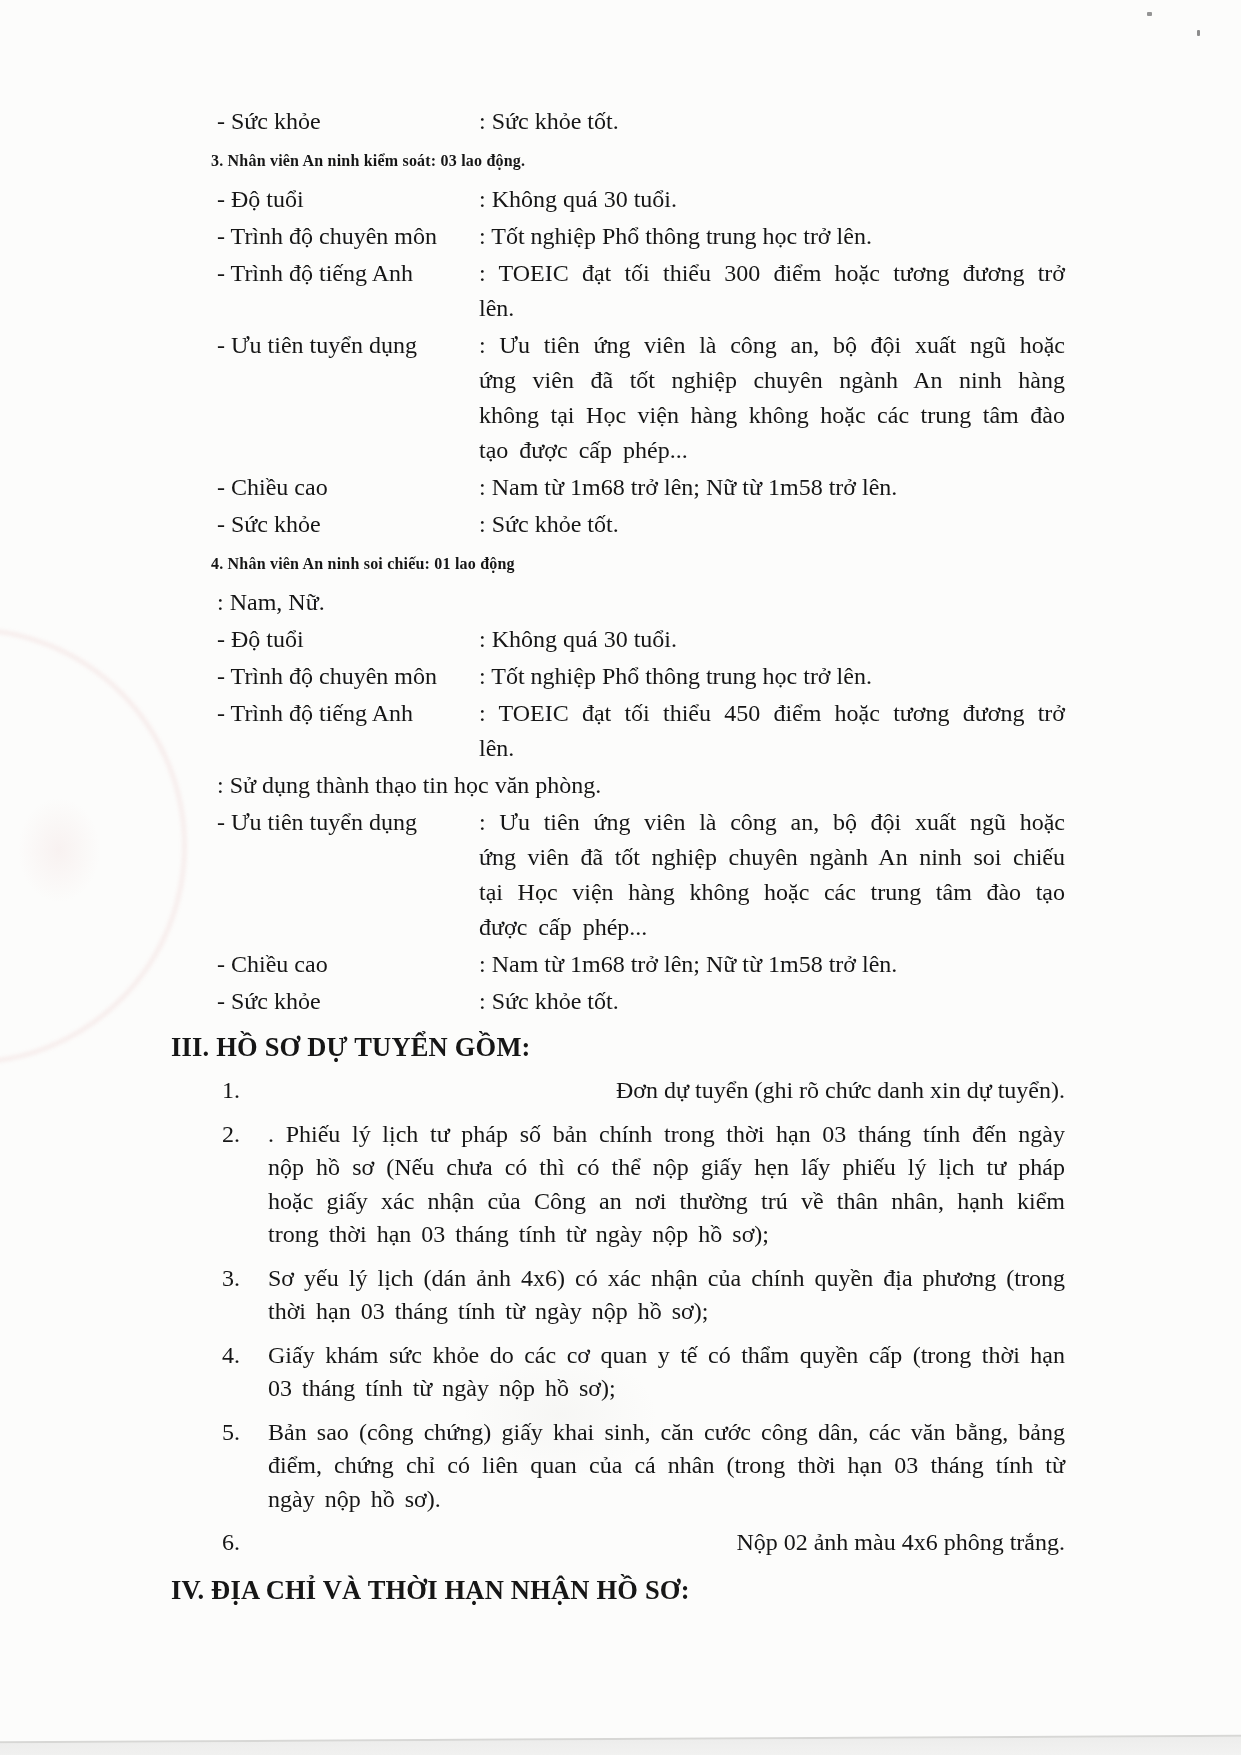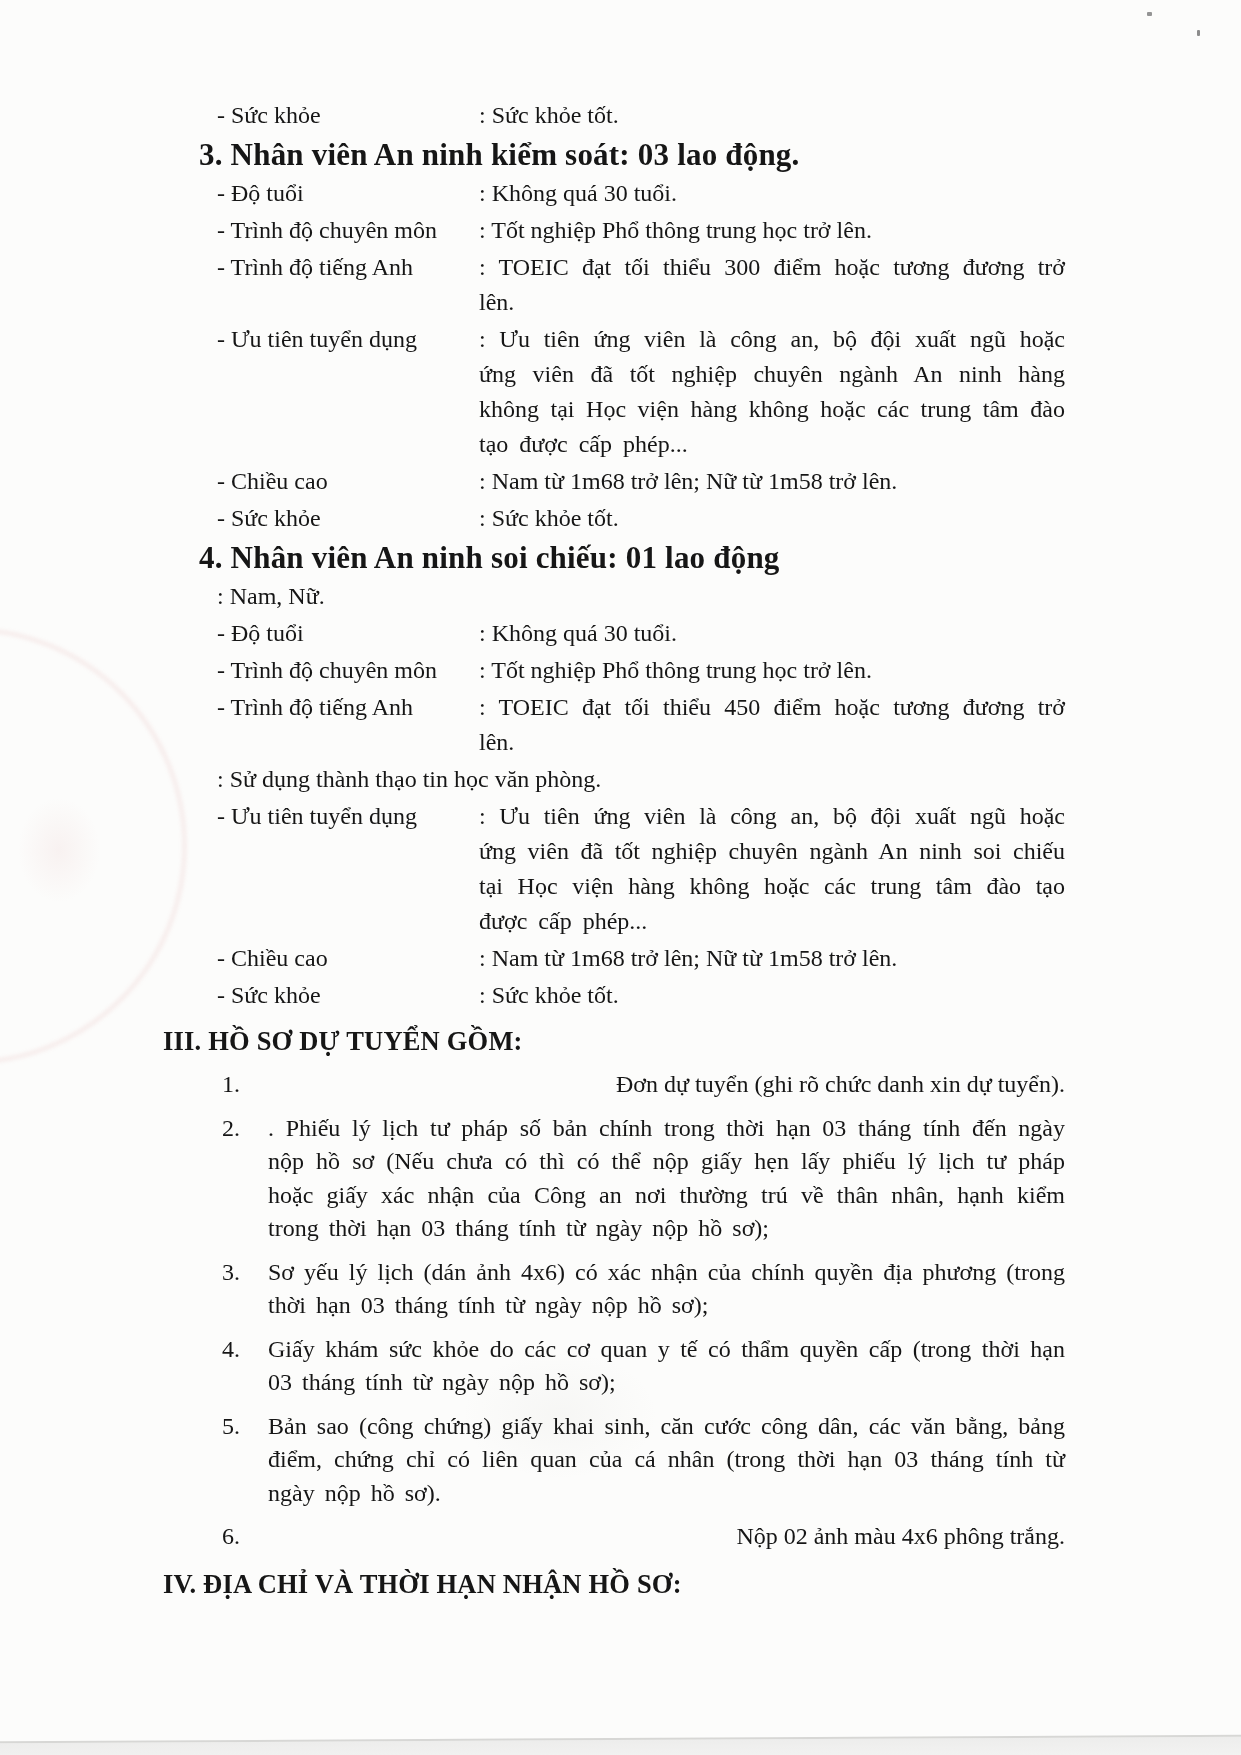--- a/index.html
+++ b/index.html
@@ -5,35 +5,35 @@
   html,body { margin:0; padding:0; background:#e8e8e8; }
   .page {
     position:relative;
     width:1241px; height:1755px;
     margin:0 auto;
     background:#fcfcfb;
     font-family:"Liberation Serif","DejaVu Serif",serif;
     color:#161616;
     overflow:hidden;
   }
-  .content { position:absolute; left:155px; top:98px; width:910px; }
+  .content { position:absolute; left:155px; top:104px; width:910px; }
 
   
   .spec-row { display:flex; margin:0 0 2px 62px; }
   .spec-label { flex:none; width:262px; font-size:24px; line-height:35px; }
   .spec-value { flex:1; font-size:24px; line-height:35px; }
   .spec-value.justify { text-align:justify; word-spacing:5px; }
 
   .job-heading {
-    font-size:31px; font-weight:bold; line-height:35px;
-    margin:4px 0 4px 44px; letter-spacing:0.2px;
+    font-size:16px; font-weight:bold; line-height:35px;
+    margin:4px 0 4px 56px; letter-spacing:0.2px;
   }
   .part-heading {
     font-size:26.5px; font-weight:bold; line-height:40px;
-    margin:8px 0 7px 8px; letter-spacing:0.2px;
+    margin:8px 0 7px 16px; letter-spacing:0.2px;
   }
 
   
   .list { margin-left:67px; }
   .list-item { display:flex; margin-bottom:10px; }
   .list-num { flex:none; width:36px; font-size:24px; line-height:33.5px; }
   .list-text { flex:1; font-size:24px; line-height:33.5px;text-align:right; }
   .list-text.justify { text-align:justify; word-spacing:4px;margin-left:10px; }
 
   

